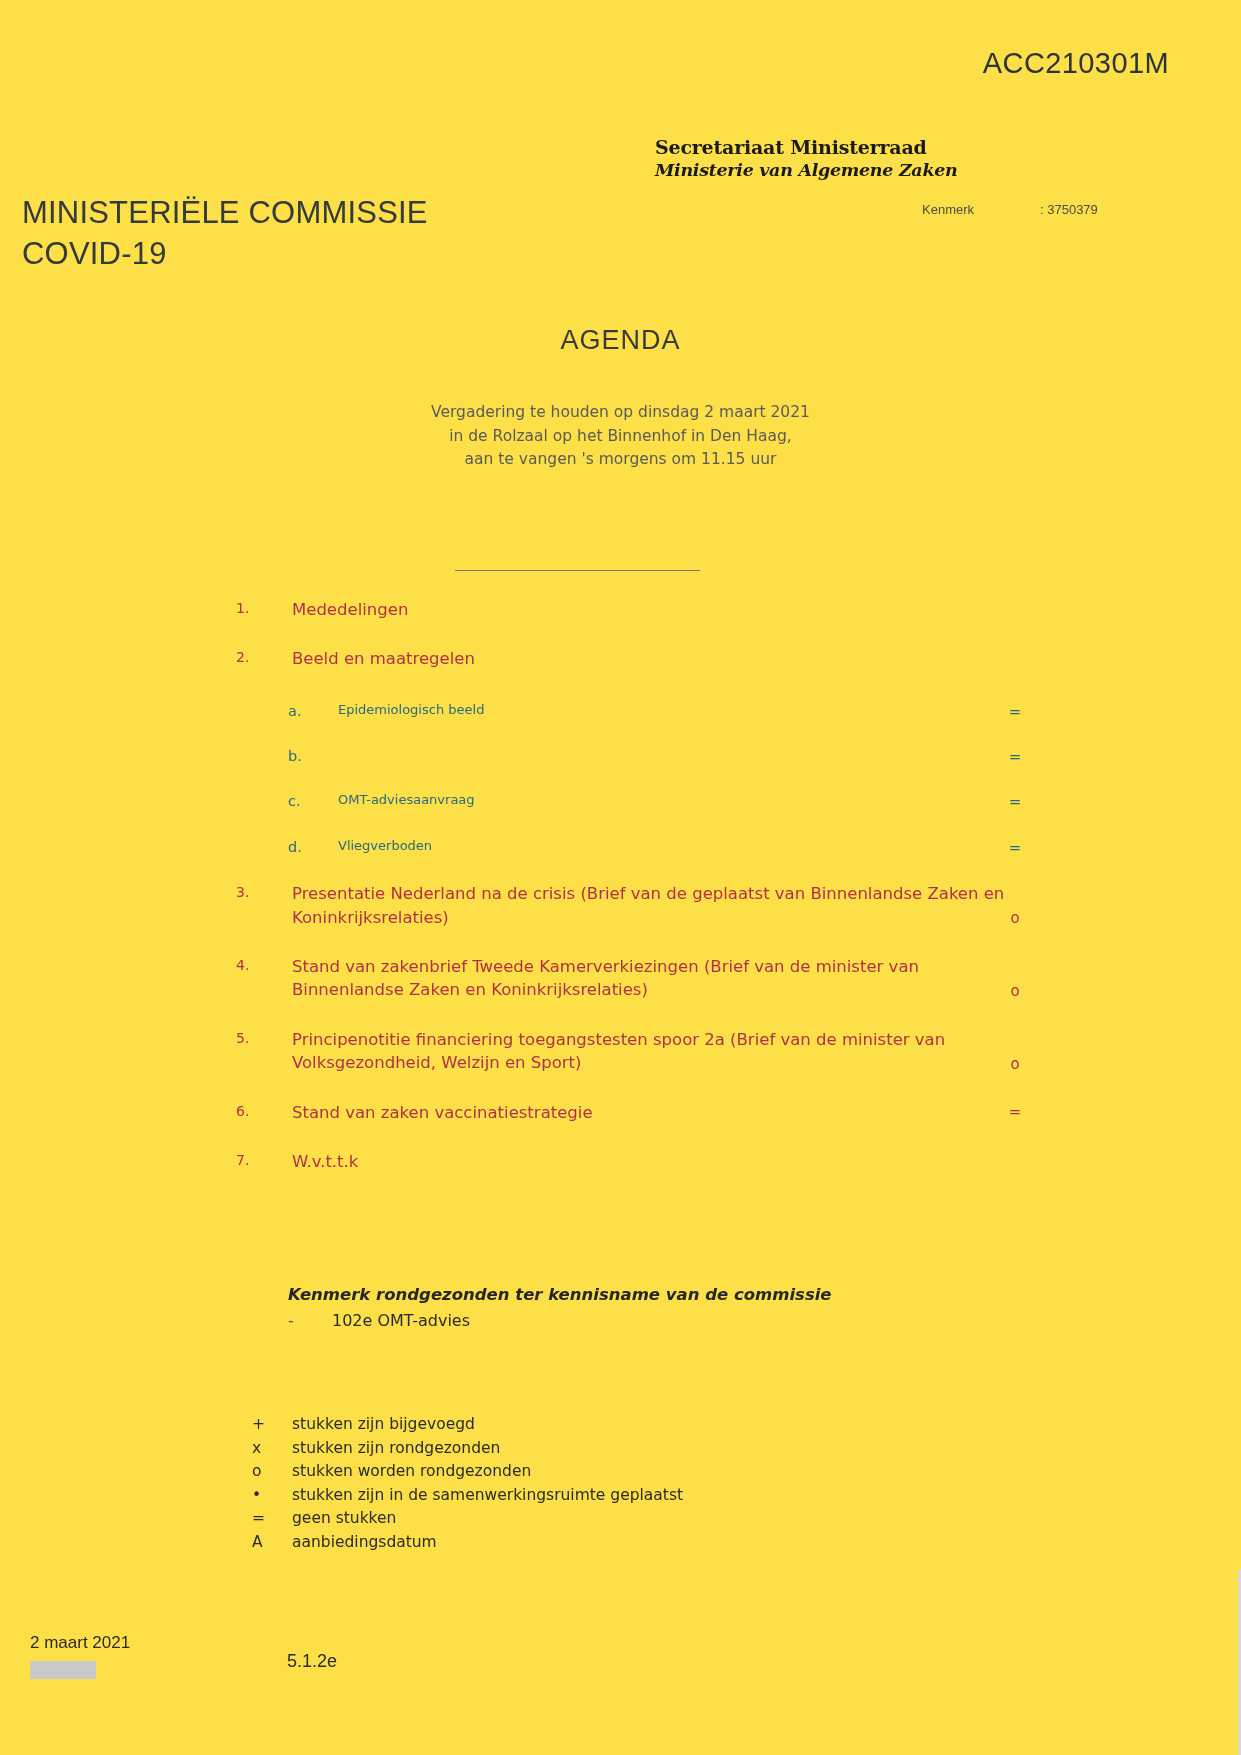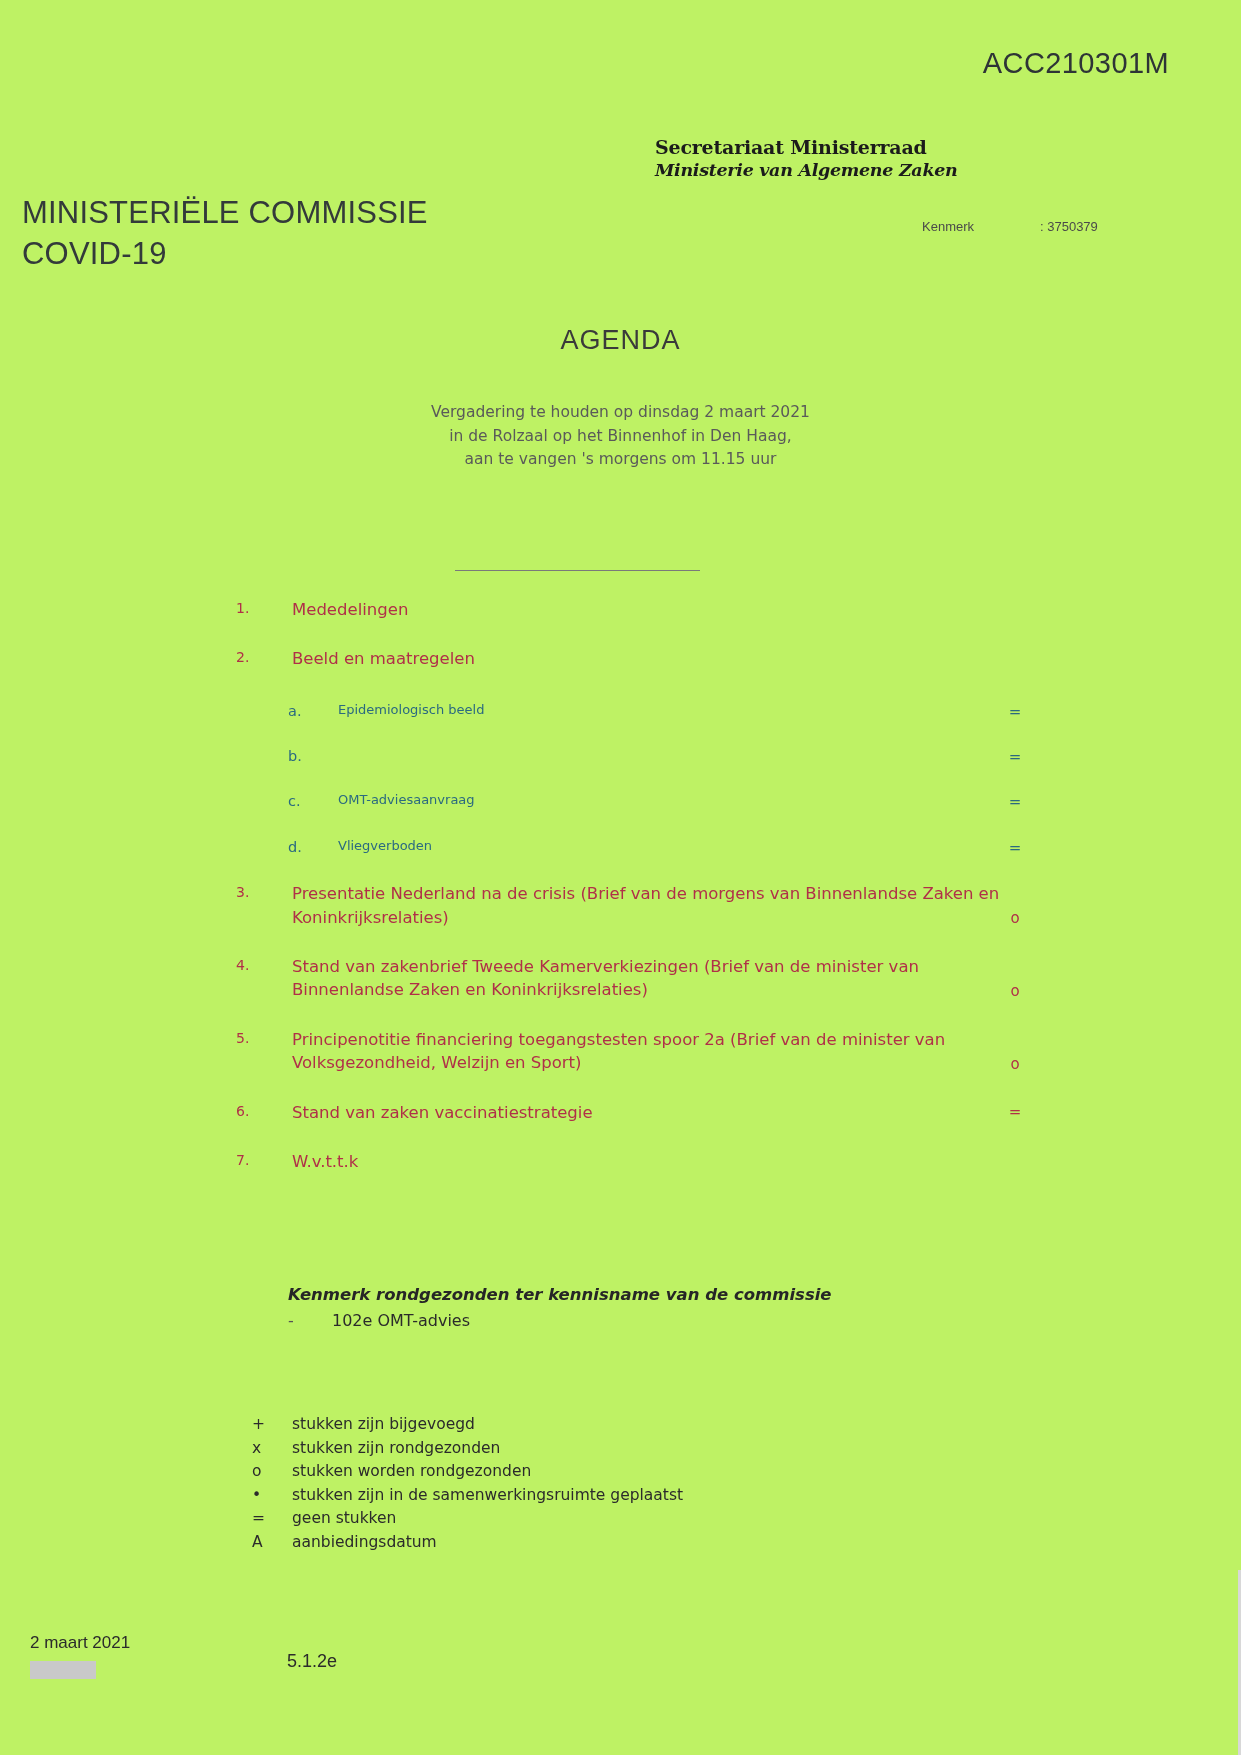--- a/index.html
+++ b/index.html
@@ -4,21 +4,21 @@
 <style>
   html, body {
     margin: 0;
     padding: 0;
     background: #ffffff;
   }
   .page {
     position: relative;
     width: 1241px;
     height: 1755px;
-    background: #bef264;
+    background: #fde047;
     font-family: "DejaVu Sans", sans-serif;
     color: #2b2b2b;
     overflow: hidden;
   }
 
   
   .doc-code {
     position: absolute;
     top: 47px;
     right: 72px;
@@ -47,21 +47,21 @@
     font-size: 17.5px;
     font-weight: 700;
     font-style: italic;
     letter-spacing: -0.3px;
     white-space: nowrap;
   }
 
   .kenmerk-row {
     position: absolute;
     left: 922px;
-    top: 219px;
+    top: 202px;
     font-family: "Liberation Sans", sans-serif;
     font-size: 13px;
     color: #4a4a4a;
     white-space: nowrap;
   }
   .kenmerk-label { display: inline-block; width: 118px; }
   .kenmerk-value { display: inline-block; }
 
   .main-title {
     position: absolute;
@@ -332,21 +332,21 @@
     </div>
 
     <div class="sub-item">
       <div class="num">d.</div>
       <div class="txt">Vliegverboden</div>
       <div class="mark">=</div>
     </div>
 
     <div class="agenda-item two-line">
       <div class="num">3.</div>
-      <div class="txt">Presentatie Nederland na de crisis (Brief van de morgens van Binnenlandse Zaken en Koninkrijksrelaties)</div>
+      <div class="txt">Presentatie Nederland na de crisis (Brief van de geplaatst van Binnenlandse Zaken en Koninkrijksrelaties)</div>
       <div class="mark">o</div>
     </div>
 
     <div class="agenda-item two-line">
       <div class="num">4.</div>
       <div class="txt">Stand van zakenbrief Tweede Kamerverkiezingen (Brief van de minister van Binnenlandse Zaken en Koninkrijksrelaties)</div>
       <div class="mark">o</div>
     </div>
 
     <div class="agenda-item two-line">

